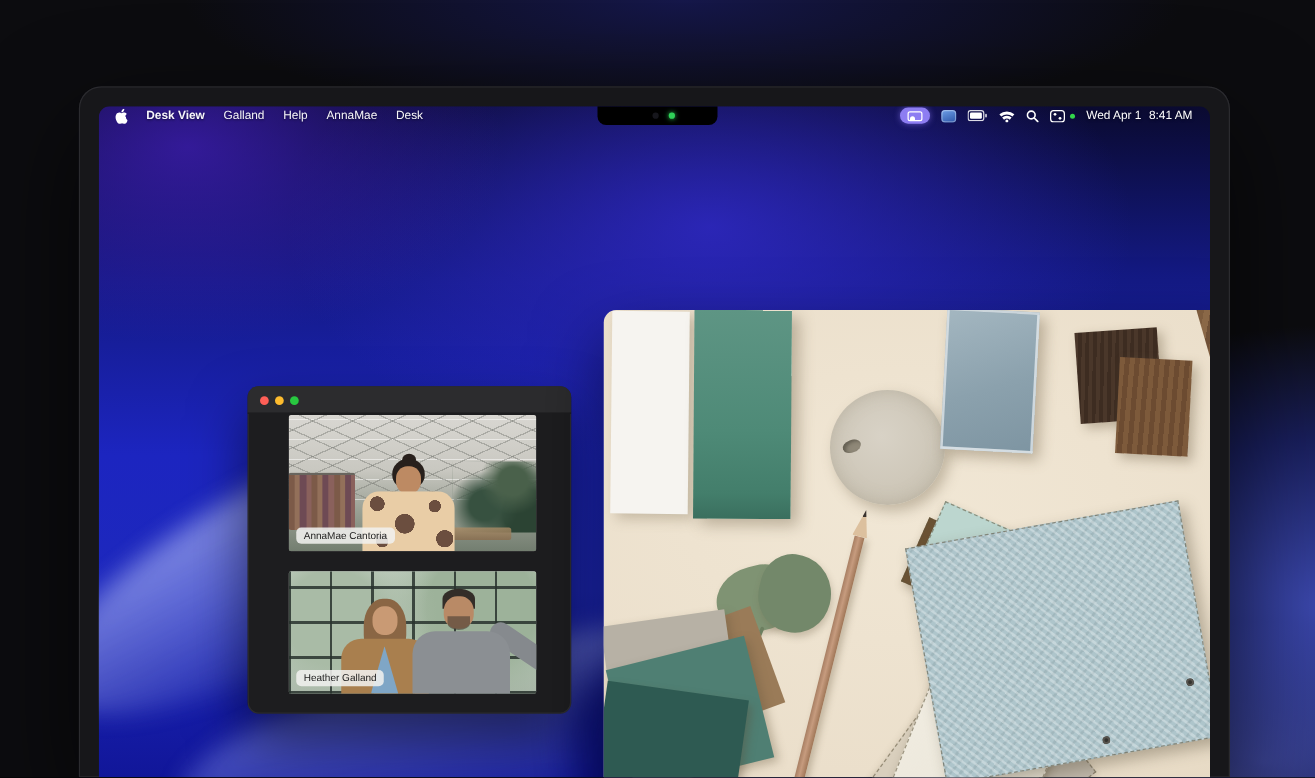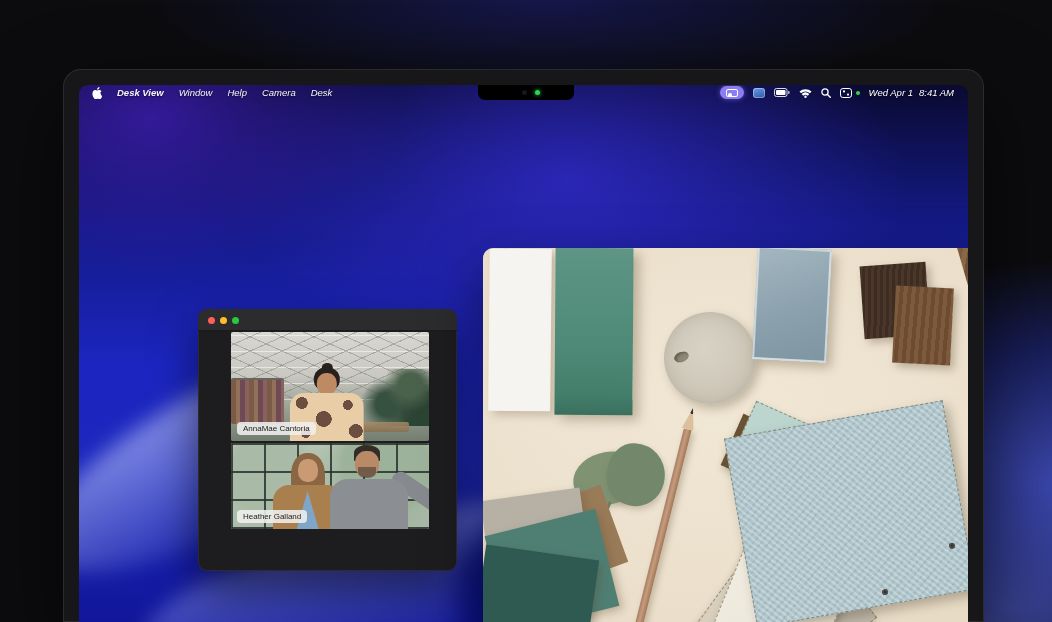--- a/index.html
+++ b/index.html
@@ -32,42 +32,42 @@
   #wedge-dark{ left:380px; top:420px; width:330px; height:220px; transform:rotate(-6deg); filter:blur(14px);
     background:#0a0f80; opacity:.9; border-radius:30%; position:absolute; }
 
   
   #notch{ left:399px; top:0; width:96px; height:15px; background:#000; border-radius:0 0 7px 7px; }
   #cam-lens{ left:44px; top:5px; width:5px; height:5px; border-radius:50%; background:#16161c; }
   #cam-dot{ left:57px; top:5px; width:5px; height:5px; border-radius:50%; background:#2fd158; box-shadow:0 0 4px #2fd158; }
 
   
   #menubar{ left:0; top:0; width:100%; height:15px; display:flex; align-items:center;
-    color:#fff; font-size:9.5px; text-shadow:0 1px 2px rgba(0,0,20,.6);font-style:italic; }
+    color:#fff; font-size:9.5px; text-shadow:0 1px 2px rgba(0,0,20,.6); }
   #menus{ display:flex; align-items:center; gap:15px; padding-left:13px; }
   #menus .mi{ cursor:default; opacity:.96; }
   #menus .app{ font-weight:bold; }
   #apple{ width:10px; height:12px; display:inline-block; }
   #status{ margin-left:auto; display:flex; align-items:center; gap:9px; padding-right:14px; }
   #dv-pill{ width:24px; height:13px; border-radius:7px; background:#8d7df2; display:flex; align-items:center; justify-content:center; box-shadow:0 0 5px rgba(140,120,250,.6); }
   #dv-pill .scr{ width:12px; height:8px; border:1px solid #fff; border-radius:2px; position:relative; }
   #dv-pill .scr::after{ content:""; position:absolute; left:1px; bottom:0; width:4px; height:3px; background:#fff; border-radius:2px 2px 0 0; }
   #appicon{ width:12px; height:10px; border-radius:3px; background:linear-gradient(160deg,#6fa0e8,#2c55a8); box-shadow:inset 0 0 0 1px rgba(255,255,255,.35); }
   .sicon{ display:inline-flex; }
   #cc-dot{ width:4px; height:4px; border-radius:50%; background:#32d74b; margin-left:-5px; }
   #clock{ display:flex; gap:6px; font-size:9.5px; }
 
   
   #callwin{ left:119px; top:224px; width:259px; height:262px; border-radius:9px; background:#1d1d1f;
     box-shadow:0 22px 45px rgba(0,0,5,.55), inset 0 0 0 1px rgba(255,255,255,.07); overflow:hidden; }
   #call-titlebar{ left:0; top:0; width:100%; height:22px; background:#2c2c2e; border-bottom:1px solid #1a1a1c; }
   .tl{ position:absolute; top:8px; width:7px; height:7px; border-radius:50%; }
   .tile{ position:absolute; left:33px; width:198px; overflow:hidden; border-radius:2px; background:#555; }
   #tile1{ top:23px; height:109px; }
-  #tile2{ top:134px; height:86px; }
+  #tile2{ top:148px; height:98px; }
   .namepill{ position:absolute; left:6px; bottom:6px; background:rgba(240,240,238,.88); color:#222;
     font-size:8px; padding:2px 6px; border-radius:4px; white-space:nowrap; z-index:9; }
 
   
   #t1-bg{ inset:0; background:linear-gradient(180deg,#d9d7d2 0%, #c9c8c1 40%, #9aa094 70%, #737e70 100%); }
   #t1-truss{ inset:0; height:62%;
     background:
       repeating-linear-gradient(24deg, rgba(120,122,116,.45) 0 1px, transparent 1px 13px),
       repeating-linear-gradient(-24deg, rgba(120,122,116,.45) 0 1px, transparent 1px 13px),
       repeating-linear-gradient(0deg, rgba(255,255,255,.5) 0 1px, transparent 1px 16px); }
@@ -180,23 +180,23 @@
     <div id="ribbon-c" class="ribbon"></div>
 
     <div id="menubar" class="abs">
       <div id="menus">
         <span id="apple">
           <svg viewBox="0 0 14 17" width="10" height="12">
               <path fill="#fff" d="M11.6 9c0-2 1.6-3 1.7-3.1-.9-1.4-2.4-1.6-2.9-1.6-1.2-.1-2.4.7-3 .7-.6 0-1.6-.7-2.6-.7C3.4 4.3 2 5.1 1.3 6.4c-1.6 2.7-.4 6.7 1.1 8.9.7 1 1.6 2.2 2.7 2.1 1.1 0 1.5-.7 2.8-.7 1.3 0 1.7.7 2.8.7 1.2 0 1.9-1 2.6-2.1.8-1.2 1.2-2.4 1.2-2.4s-2.3-.9-2.3-3.9zM9.6 2.7c.6-.7 1-1.7.9-2.7-.9 0-1.9.6-2.5 1.3-.5.6-1 1.6-.9 2.6 1 .1 2-.5 2.5-1.2z"></path>
             </svg>
         </span>
         <span class="mi app">Desk View</span>
-        <span class="mi">Window</span>
+        <span class="mi">Galland</span>
         <span class="mi">Help</span>
-        <span class="mi">Camera</span>
+        <span class="mi">AnnaMae</span>
         <span class="mi">Desk</span>
       </div>
       <div id="status">
         <span id="dv-pill">
             <span class="scr"></span>
           </span>
         <span id="appicon"></span>
         <span class="sicon">
           <svg width="16" height="9" viewBox="0 0 16 9">
               <rect x="0.5" y="0.5" width="12.5" height="8" rx="2" fill="none" stroke="rgba(255,255,255,.85)"></rect>

